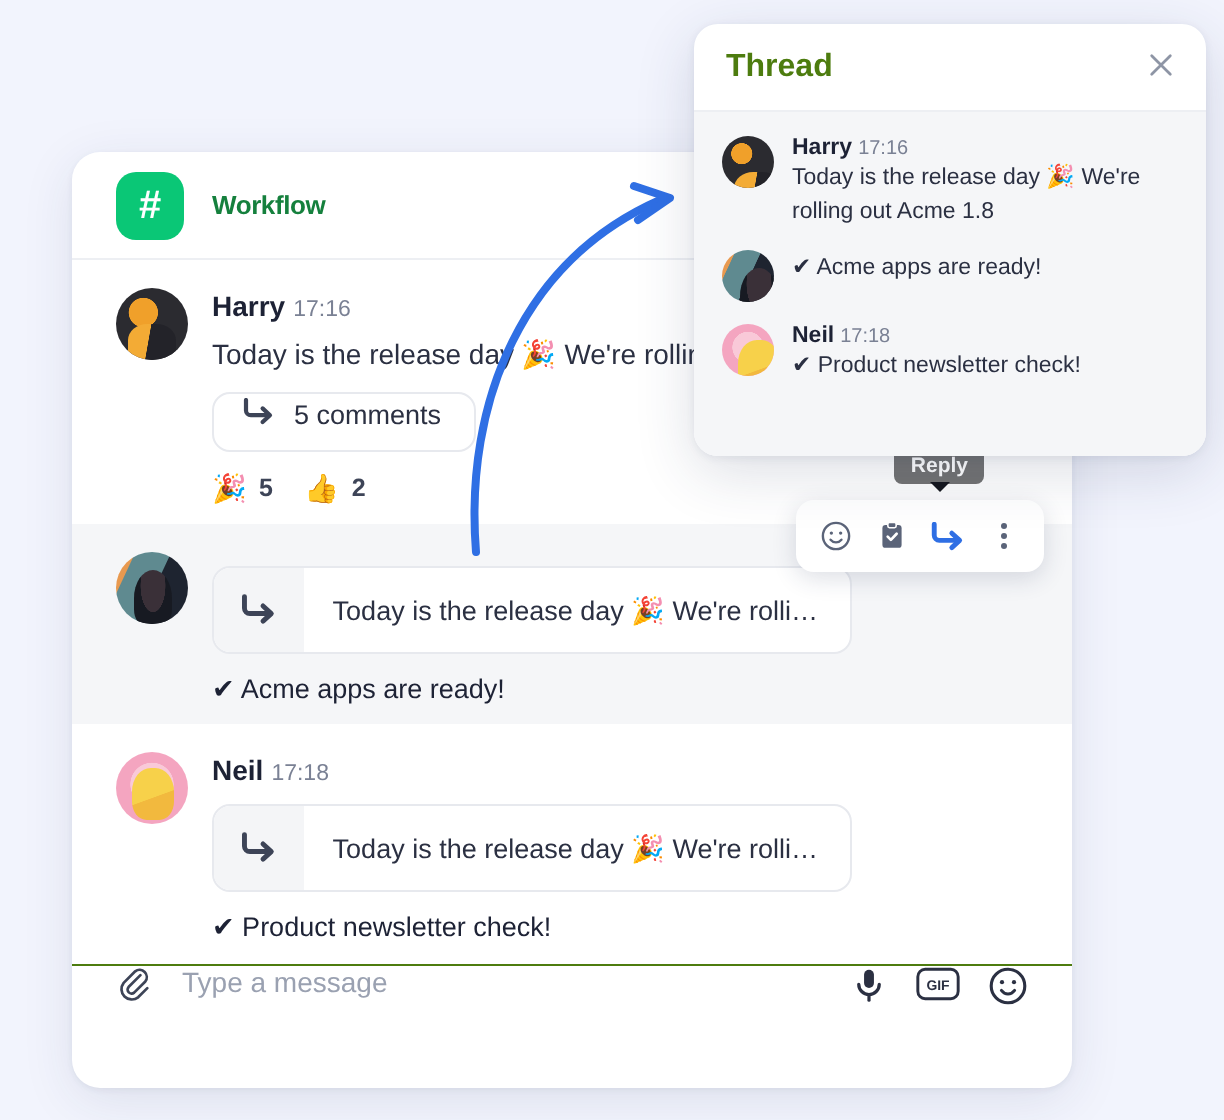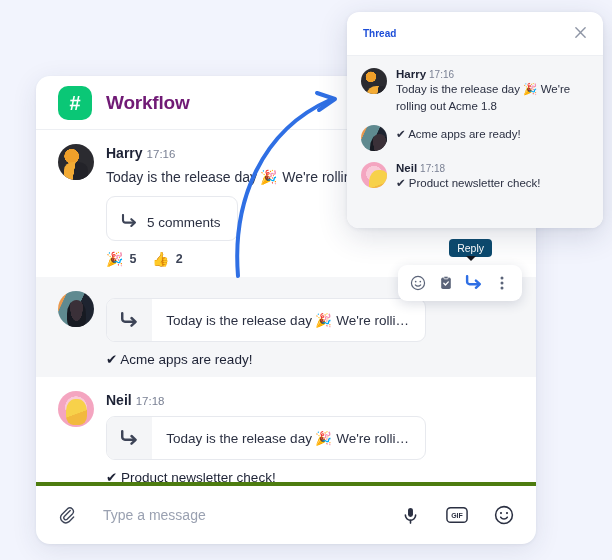--- a/index.html
+++ b/index.html
@@ -24,21 +24,21 @@
     height: 54px; display: flex; align-items: center;
     padding: 0 22px; border-bottom: 1px solid #edeff3;
   }
   .hash-badge {
     width: 34px; height: 34px; border-radius: 10px;
     background: #0ac776; color: #fff;
     display: flex; align-items: center; justify-content: center;
     font-size: 20px; font-weight: 700; line-height: 1;
   }
   .channel-title {
-    margin-left: 14px; font-size: 19px; font-weight: 700; color: #701a75;
+    margin-left: 14px; font-size: 13px; font-weight: 700; color: #15803d;
     letter-spacing: -.2px;
   }
 
   .msg-list { position: relative; }
 
   .msg-row { display: flex; padding: 14px 22px 10px 22px; position: relative; }
   .msg-row.highlight { background: #f5f6f8; }
 
   .avatar {
     width: 36px; height: 36px; border-radius: 50%;
@@ -75,21 +75,21 @@
   .quote-text {
     padding: 13px 14px; font-size: 13.5px; color: #2b3042;
     white-space: nowrap; overflow: hidden; text-overflow: ellipsis;
   }
   .post-text { font-size: 13.5px; color: #1d2235; margin-top: 9px; }
 
   
   .comments-pill {
     display: inline-flex; align-items: center; gap: 9px;
     border: 1px solid #e7e9ee; border-radius: 9px;
-    padding: 17px 16px 9px 14px; margin-top: 9px;
+    padding: 2px 16px 9px 14px; margin-top: 9px;
     font-size: 13.5px; color: #2b3042; background: #fff;
   }
   .reactions { display: flex; gap: 16px; margin-top: 10px; align-items: center; }
   .reaction { display: inline-flex; align-items: center; gap: 6px; font-size: 12.5px; color: #3d4457; font-weight: 600; }
   .reaction .emo { font-size: 14px; }
 
   
   .action-bar {
     position: absolute; right: 14px; top: -12px;
     background: #fff; border-radius: 9px;
@@ -98,55 +98,55 @@
     padding: 6px 8px; z-index: 6;
   }
   .act-btn {
     width: 24px; height: 24px; display: flex; align-items: center; justify-content: center;
     color: #5b6479; border-radius: 5px;
   }
   .act-btn.active { color: #2f6fe4; }
 
   .tooltip {
     position: absolute; right: 44px; top: -38px; z-index: 7;
-    background: #0c4a6e; color: #fff; font-size: 10.5px;
-    padding: 3px 8px; border-radius: 4px; font-weight: 400;
+    background: #737373; color: #fff; font-size: 10.5px;
+    padding: 3px 8px; border-radius: 4px; font-weight: 700;
   }
   .tooltip::after {
     content: ""; position: absolute; left: 50%; bottom: -4px; transform: translateX(-50%);
     border-left: 5px solid transparent; border-right: 5px solid transparent;
     border-top: 5px solid #14161d;
   }
 
   
   .composer {
     position: absolute; left: 0; right: 0; bottom: 0; height: 62px;
-    border-top: 4px solid #4d7c0f;
-    display: flex; align-items: center; padding: 0 22px; gap: 26px;
+    border-top: 1px solid #4d7c0f;
+    display: flex; align-items: flex-start; padding: 0 22px; gap: 14px;
   }
   .composer-input {
     flex: 1; border: none; outline: none; font-size: 14px; color: #2b3042;
     font-family: "Liberation Sans", sans-serif; background: transparent;
   }
   .composer-input::placeholder { color: #9aa1b1; }
   .comp-icon { color: #3d4457; display: flex; align-items: center; justify-content: center; }
 
   
   .thread-panel {
     position: absolute; left: 347px; top: 12px;
     width: 256px; height: 216px;
     background: #fff; border-radius: 12px;
     box-shadow: 0 8px 30px rgba(40,50,90,.16), 0 1px 4px rgba(40,50,90,.08);
     overflow: hidden; z-index: 10;
   }
   .thread-head {
     height: 44px; display: flex; align-items: center; justify-content: space-between;
     padding: 0 16px; border-bottom: 1px solid #edeff3;
   }
-  .thread-title { font-size: 10px; font-weight: 600; color: #1d4ed8; }
+  .thread-title { font-size: 16px; font-weight: 600; color: #4d7c0f; }
   .thread-close { color: #8e95a5; font-size: 15px; line-height: 1; cursor: pointer; }
   .thread-body { background: #f5f6f8; height: 172px; padding: 12px 14px; }
   .t-msg { display: flex; margin-bottom: 11px; }
   .t-avatar { width: 26px; height: 26px; border-radius: 50%; flex: 0 0 26px; margin-right: 9px; position: relative; overflow: hidden; }
   .t-meta { font-size: 11.5px; }
   .t-author { font-weight: 700; color: #1d2235; font-size: 11.5px; }
   .t-time { color: #7a8194; font-size: 10px; margin-left: 3px; }
   .t-text { font-size: 11.5px; color: #2b3042; line-height: 1.45; margin-top: 1px; }
 
   .arrow-svg { position: absolute; left: 0; top: 0; width: 612px; height: 560px; pointer-events: none; z-index: 9; }

